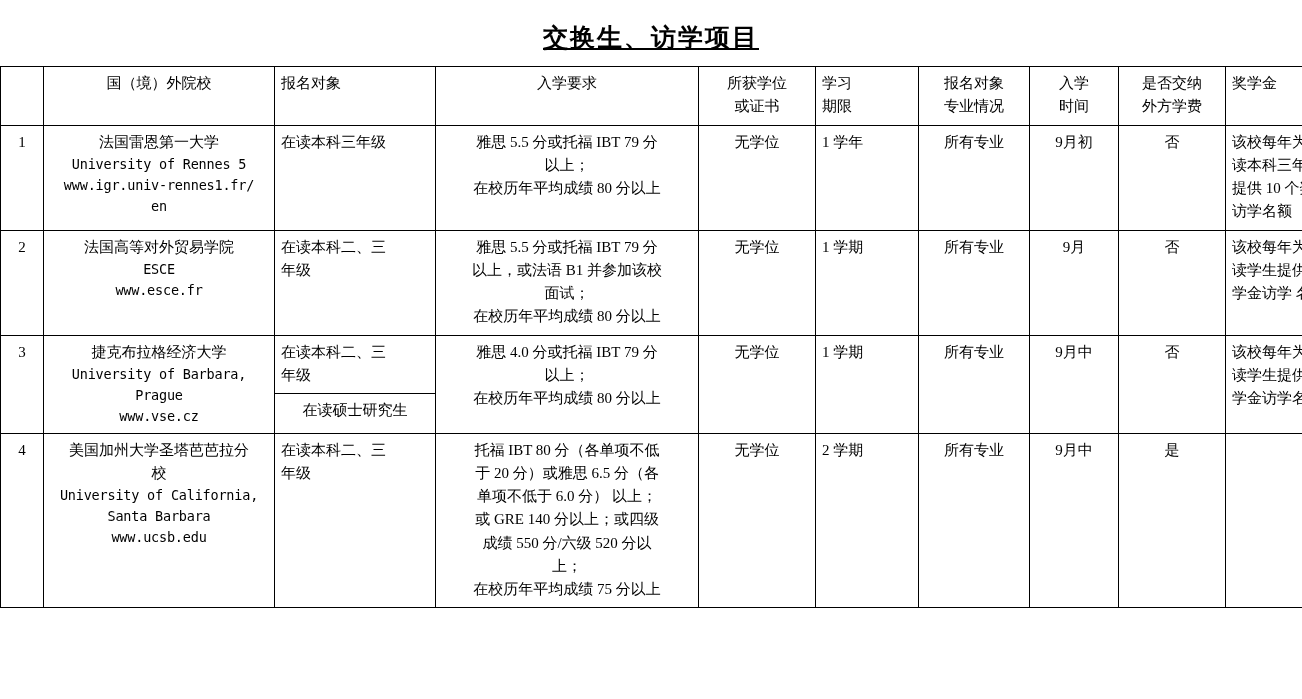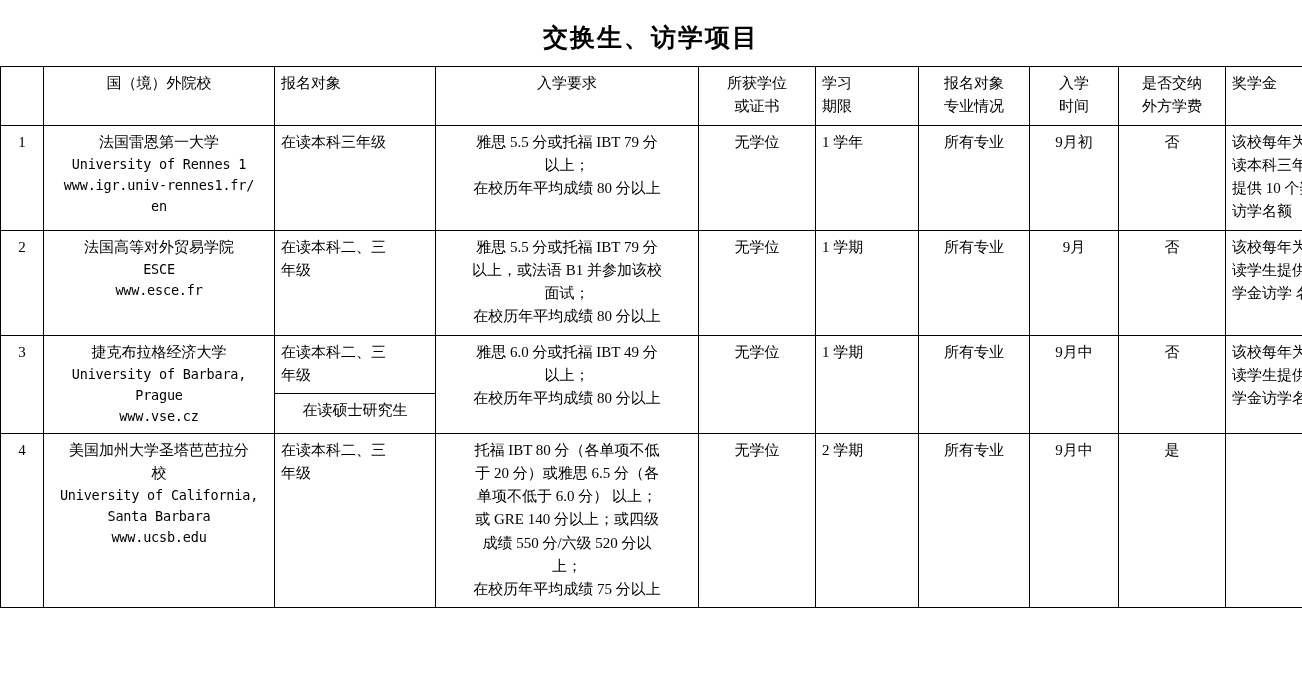--- a/index.html
+++ b/index.html
@@ -21,20 +21,21 @@
     box-sizing: border-box;
   }
   .doc-title {
     text-align: center;
     font-family: "Liberation Sans", sans-serif;
     font-weight: bold;
     font-size: 25px;
     letter-spacing: 2px;
     margin: 22px 0 14px 0;
     line-height: 1.2;
+    text-decoration: underline;
   }
   table.main {
     border-collapse: collapse;
     table-layout: fixed;
     width: 1270px;
     margin: 0 auto;
     font-size: 15px;
   }
   table.main td, table.main th {
     border: 1px solid #000000;
@@ -114,21 +115,21 @@
         </td>
         <td class="c-schol">奖学金</td>
       </tr>
     </thead>
     <tbody>
 
       <tr>
         <td class="c-idx">1</td>
         <td class="c-school">
           <span class="line cn">法国雷恩第一大学</span>
-          <span class="line latin">University of Rennes 1</span>
+          <span class="line latin">University of Rennes 5</span>
           <span class="line latin">www.igr.univ-rennes1.fr/</span>
           <span class="line latin">en</span>
         </td>
         <td class="c-target">
           <span class="line">在读本科三年级</span>
         </td>
         <td class="c-req">
           <span class="line">雅思 5.5 分或托福 IBT 79 分</span>
           <span class="line">以上；</span>
           <span class="line">在校历年平均成绩 80 分以上</span>
@@ -177,21 +178,21 @@
         <td class="c-target sub-split">
           <div>
             <span class="line">在读本科二、三</span>
             <span class="line">年级</span>
           </div>
           <div>
             <span class="line">在读硕士研究生</span>
           </div>
         </td>
         <td class="c-req">
-          <span class="line">雅思 6.0 分或托福 IBT 49 分</span>
+          <span class="line">雅思 4.0 分或托福 IBT 79 分</span>
           <span class="line">以上；</span>
           <span class="line">在校历年平均成绩 80 分以上</span>
         </td>
         <td class="c-degree">无学位</td>
         <td class="c-term">1 学期</td>
         <td class="c-major">所有专业</td>
         <td class="c-time">9月中</td>
         <td class="c-fee">否</td>
         <td class="c-schol">该校每年为我校在读学生提供 4 个奖学金访学名额</td>
       </tr>

